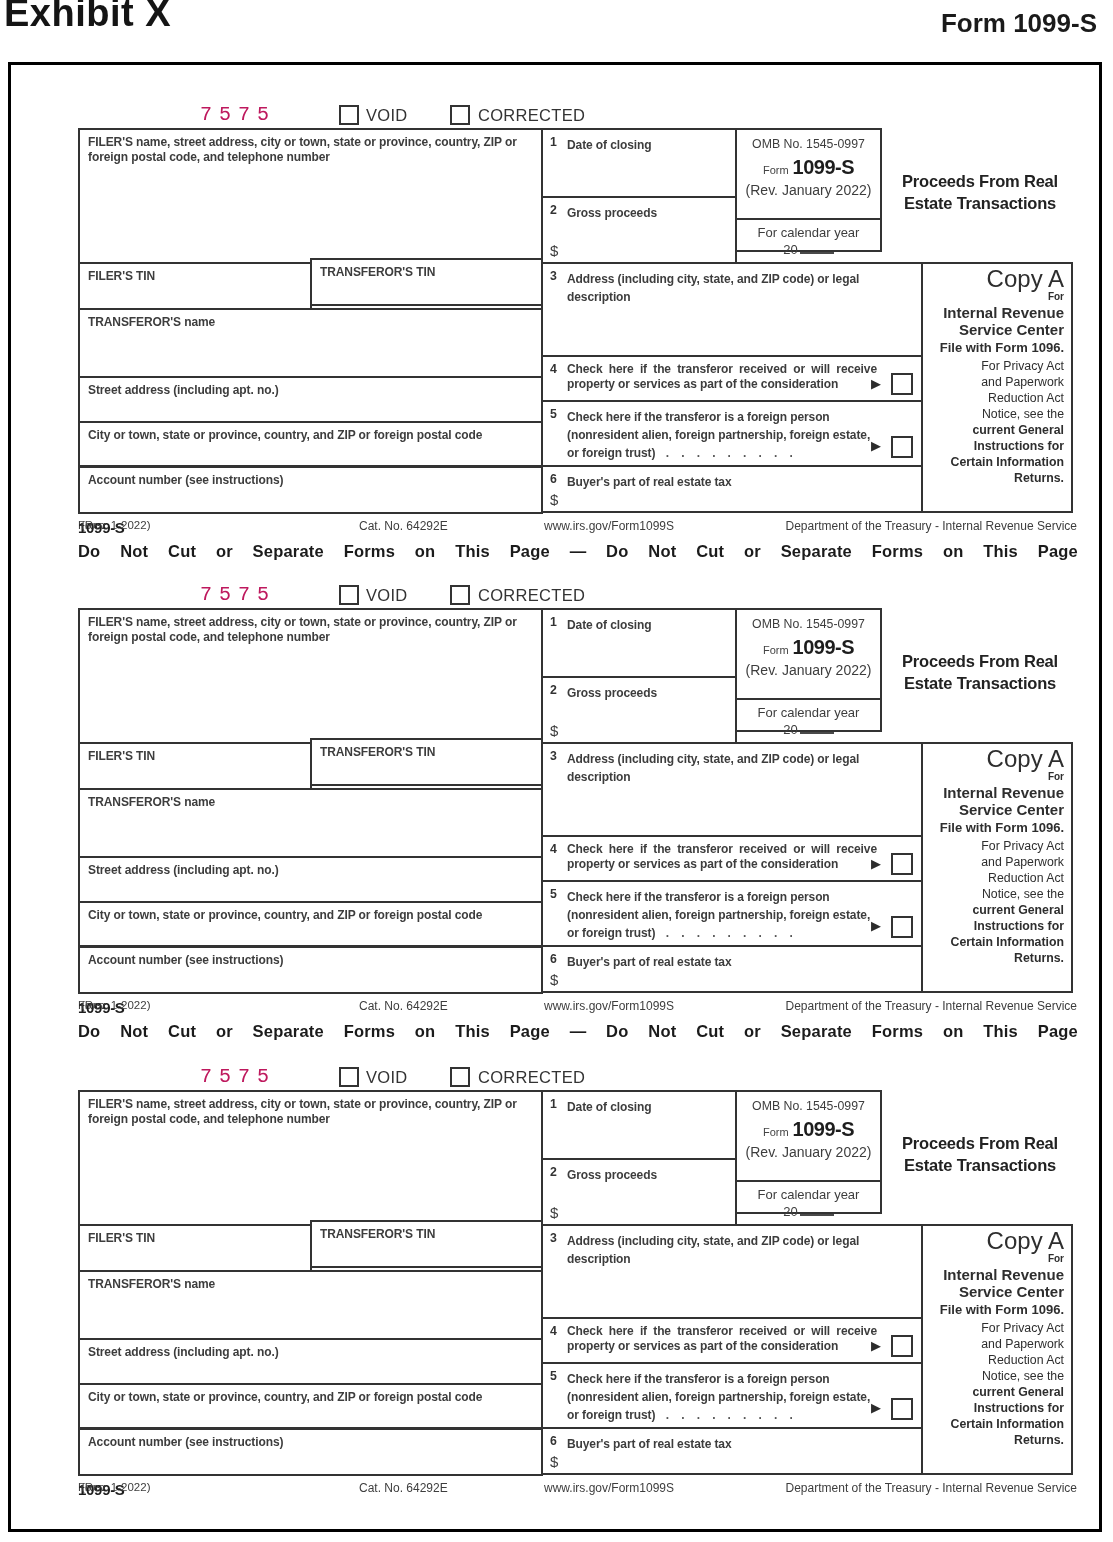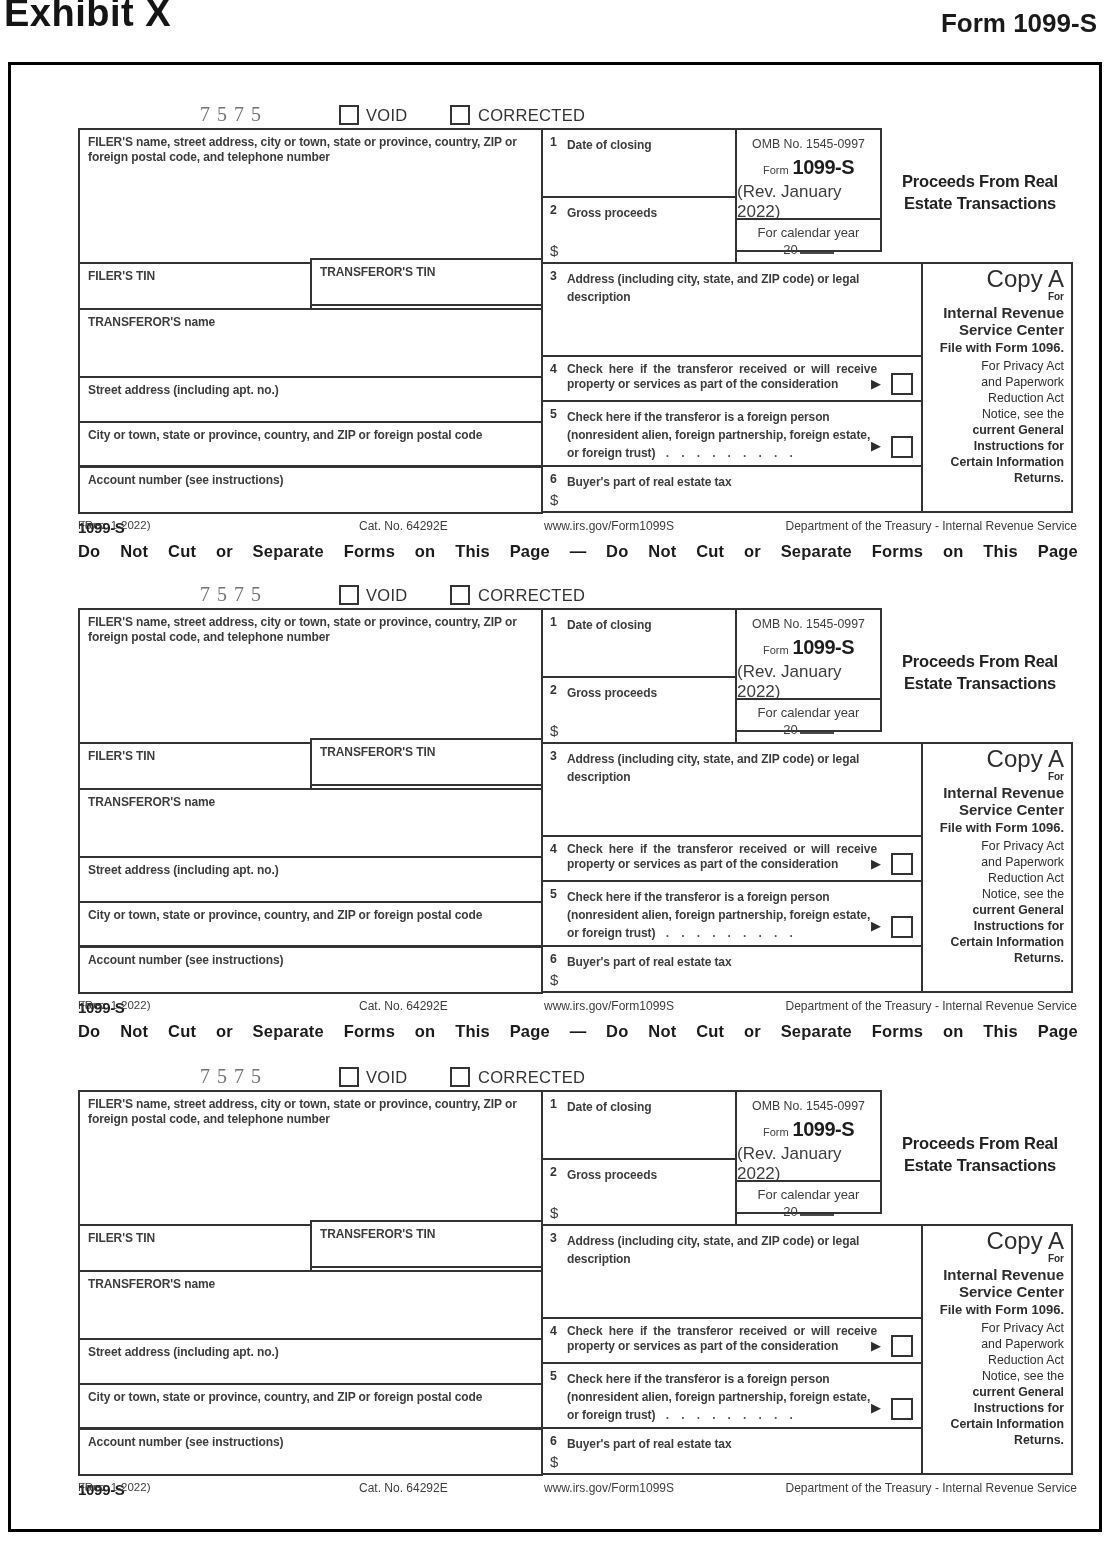--- a/index.html
+++ b/index.html
@@ -9,22 +9,22 @@
   .exhibit-title{position:absolute;left:4px;top:-8px;font-size:38px;font-weight:800;
                  letter-spacing:.5px;color:#151515;}
   .header-form-label{position:absolute;right:16px;top:8px;font-size:26px;font-weight:700;color:#1a1a1a;}
   
   .sheet{position:absolute;left:8px;top:62px;width:1094px;height:1470px;border:3px solid #000;
          box-sizing:border-box;background:#fff;}
   .form-section{position:absolute;left:0;width:1088px;height:480px;}
   .pos-1{top:35px}.pos-2{top:515px}.pos-3{top:997px}
   
   .code-row{position:absolute;top:3px;left:0;width:100%;height:26px;}
-  .print-code{position:absolute;left:189px;top:0;font-family:Liberation Serif, serif;
-              font-size:20px;letter-spacing:7px;color:#737373;}
+  .print-code{position:absolute;left:189px;top:0;font-family:Liberation Mono, monospace;
+              font-size:20px;letter-spacing:7px;color:#be185d;}
   .checkbox{display:inline-block;width:20px;height:20px;border:2px solid #333;box-sizing:border-box;background:#fff;}
   .code-row .checkbox{position:absolute;top:2px;}
   .void-box{left:328px}.corrected-box{left:439px}
   .cb-label{position:absolute;top:3px;font-size:16.5px;color:#333;letter-spacing:.3px;}
   .void-label{left:355px}.corrected-label{left:467px}
   
   .form-box{position:absolute;top:28px;left:67px;width:995px;height:385px;}
   .cell{position:absolute;border:2px solid #333;box-sizing:border-box;background:#fff;}
   .lab{font-size:12px;letter-spacing:-.1px;color:#3d3d3d;line-height:15px;font-weight:bold;}
   .cell > .lab{display:block;padding:5px 8px 0 8px;}
@@ -56,21 +56,21 @@
   .arrow4{right:40px;bottom:9px;}
   .arrow5{right:40px;bottom:12px;}
   .cb4{position:absolute;right:8px;bottom:5px;width:22px;height:22px;}
   .cb5{position:absolute;right:8px;bottom:7px;width:22px;height:22px;}
   .dots{word-spacing:9px;margin-left:6px;color:#555;}
   
   .omb-no{font-size:12.3px;text-align:center;margin-top:7px;color:#3d3d3d;}
   .form-id{text-align:center;margin-top:5px;}
   .fw{font-size:11px;margin-right:4px;color:#444;}
   .fn{font-size:20px;font-weight:800;letter-spacing:-.5px;color:#1d1d1d;}
-  .rev{font-size:17px;text-align:left;margin-top:3px;color:#3d3d3d;}
+  .rev{font-size:14px;text-align:center;margin-top:3px;color:#3d3d3d;}
   .cal1{font-size:13px;text-align:center;margin-top:5px;color:#3d3d3d;}
   .cal2{font-size:13px;text-align:center;margin-top:1px;color:#3d3d3d;}
   .blank{display:inline-block;width:34px;height:11px;border-bottom:2px solid #4a4a4a;margin-left:2px;}
   
   .proceeds{position:absolute;left:806px;top:42px;width:192px;font-size:16.5px;font-weight:700;
             text-align:center;line-height:22px;color:#222;letter-spacing:-.2px;}
   
   .ca-line{display:block;text-align:right;color:#2e2e2e;}
   .ca-0{font-size:24px;font-weight:400;line-height:21px;}
   .ca-1{font-size:10px;font-weight:700;line-height:15px;}

